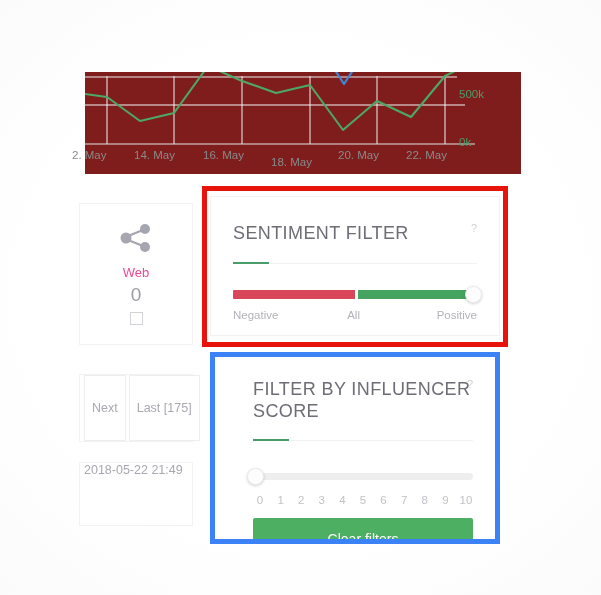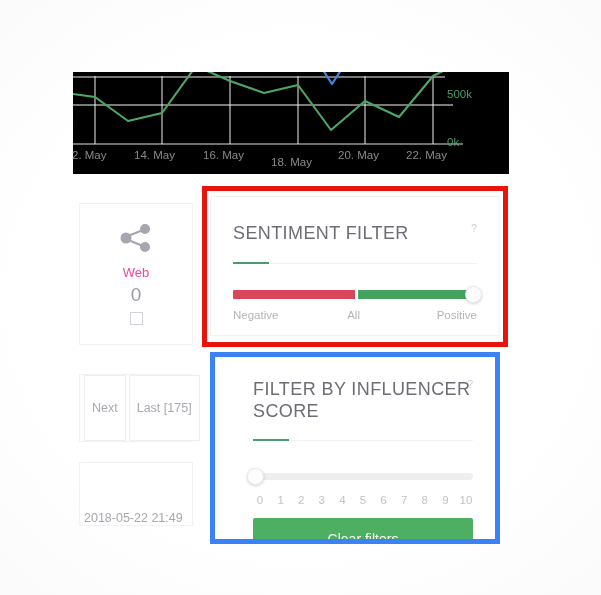--- a/index.html
+++ b/index.html
@@ -31,26 +31,26 @@
   
   .card {
     position: absolute;
     background: #ffffff;
     border: 1px solid #f0f0f0;
     box-sizing: border-box;
   }
 
   
   #chart-card {
-    left: 73px;
+    left: 85px;
     top: 72px;
     width: 436px;
     height: 102px;
     border: none;
-    background: #000000;
+    background: #7f1d1d;
     overflow: hidden;
   }
   #chart-svg {
     position: absolute;
     left: 0;
     top: 0;
   }
   .axis-label {
     position: absolute;
     font-size: 11.5px;
@@ -125,21 +125,21 @@
     box-sizing: border-box;
   }
   .pager-btn + .pager-btn { margin-left: 3px; }
 
   #date-card {
     left: 79px;
     top: 462px;
     width: 114px;
     height: 64px;
     display: flex;
-    align-items: flex-end;
+    align-items: flex-start;
     border: 1px solid #f2f2f2;
   }
   .date-text {
     font-size: 12.5px;
     color: #a7a7af;
     white-space: nowrap;
     padding-left: 4px;
   }
 
   

